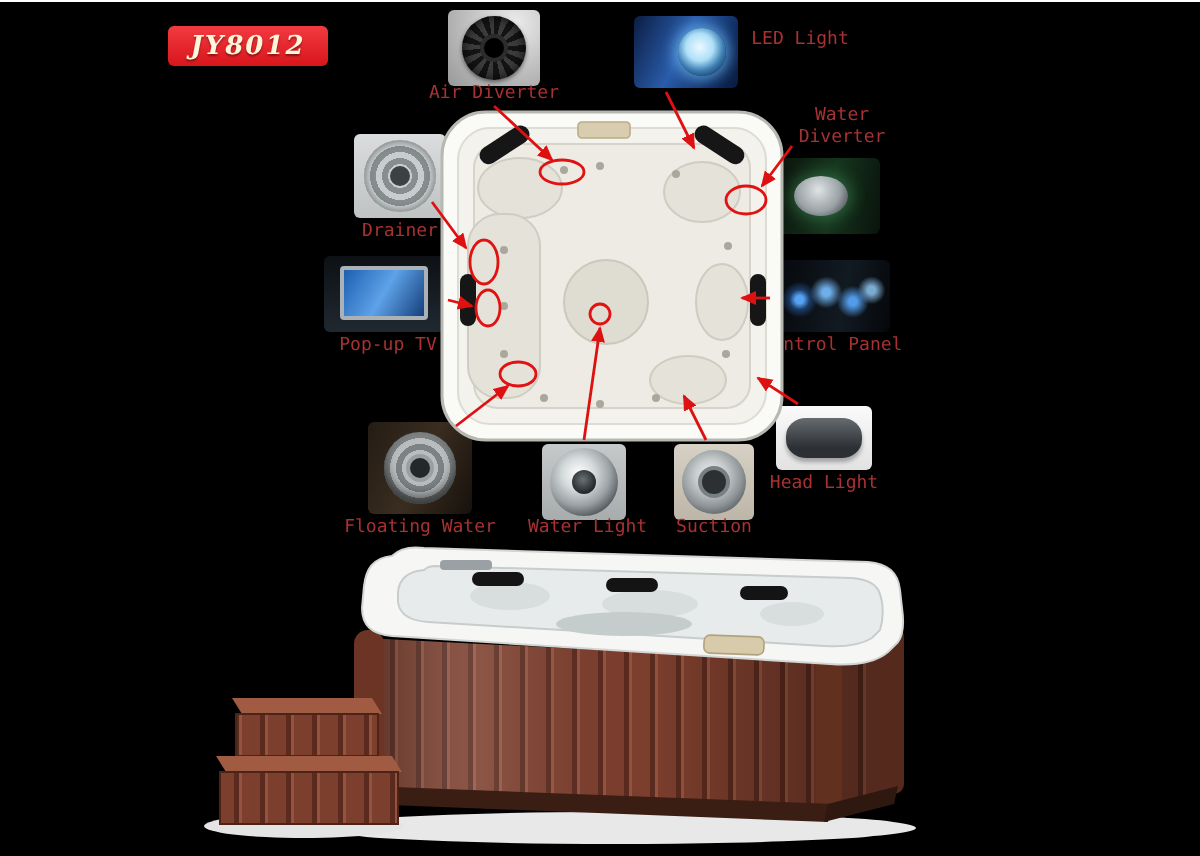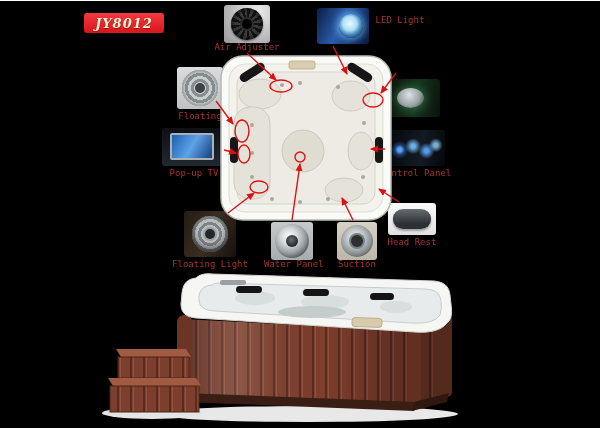--- a/index.html
+++ b/index.html
@@ -119,28 +119,29 @@
   <div class="thumb t-ff">
     <div class="dome"></div>
   </div>
   <div class="thumb t-wj">
     <div class="jet"></div>
   </div>
   <div class="thumb t-dr">
     <div class="drain"></div>
   </div>
 
-  <div class="lbl l-air">Air Adjuster</div>
+  <div class="lbl l-air">Air Diverter</div>
   <div class="lbl l-led">LED Light</div>
-  <div class="lbl l-suc">Floating</div>
+  <div class="lbl l-div">Water Diverter</div>
+  <div class="lbl l-suc">Drainer</div>
   <div class="lbl l-tv">Pop-up TV</div>
   <div class="lbl l-cp">Control Panel</div>
-  <div class="lbl l-hr">Head Rest</div>
-  <div class="lbl l-ff">Floating Light</div>
-  <div class="lbl l-wj">Water Panel</div>
+  <div class="lbl l-hr">Head Light</div>
+  <div class="lbl l-ff">Floating Water</div>
+  <div class="lbl l-wj">Water Light</div>
   <div class="lbl l-dr">Suction</div>
 
   <svg class="overlay" viewBox="0 0 600 428">
     <defs>
       <marker id="ah" markerWidth="9" markerHeight="8" refX="7" refY="3.5" orient="auto" markerUnits="userSpaceOnUse">
         <path d="M0,0 L8,3.5 L0,7 Z" fill="#dd1111"></path>
       </marker>
       <pattern id="wood" width="13" height="12" patternUnits="userSpaceOnUse">
         <rect width="13" height="12" fill="#7c3e2d"></rect>
         <rect width="2.5" height="12" fill="#5a2a1e"></rect>

